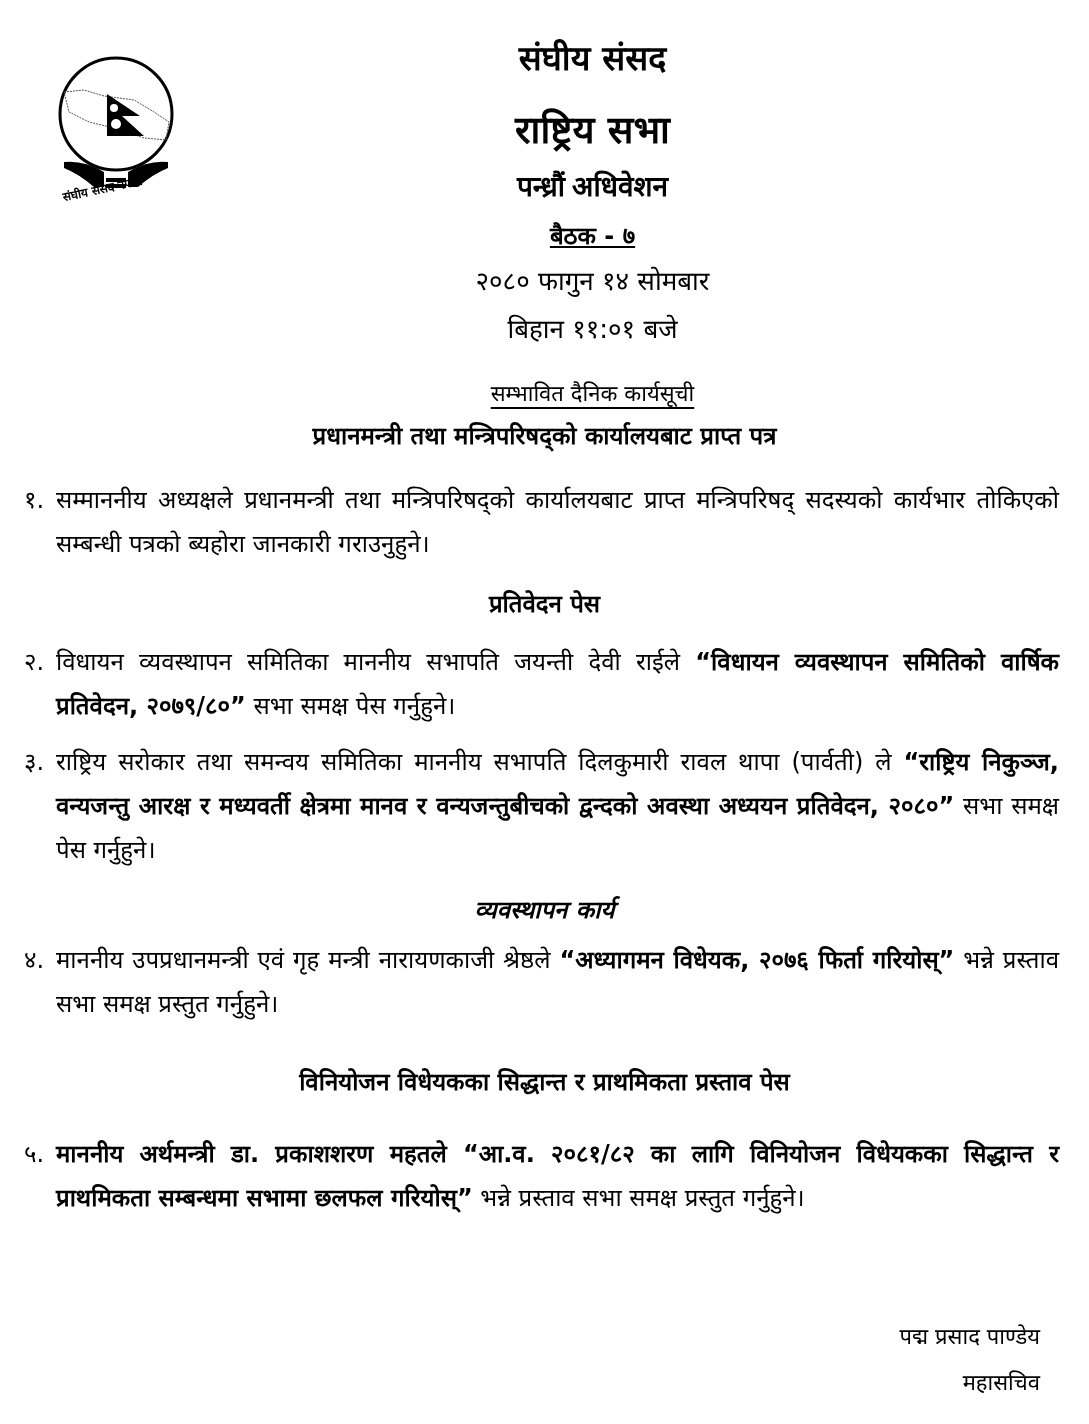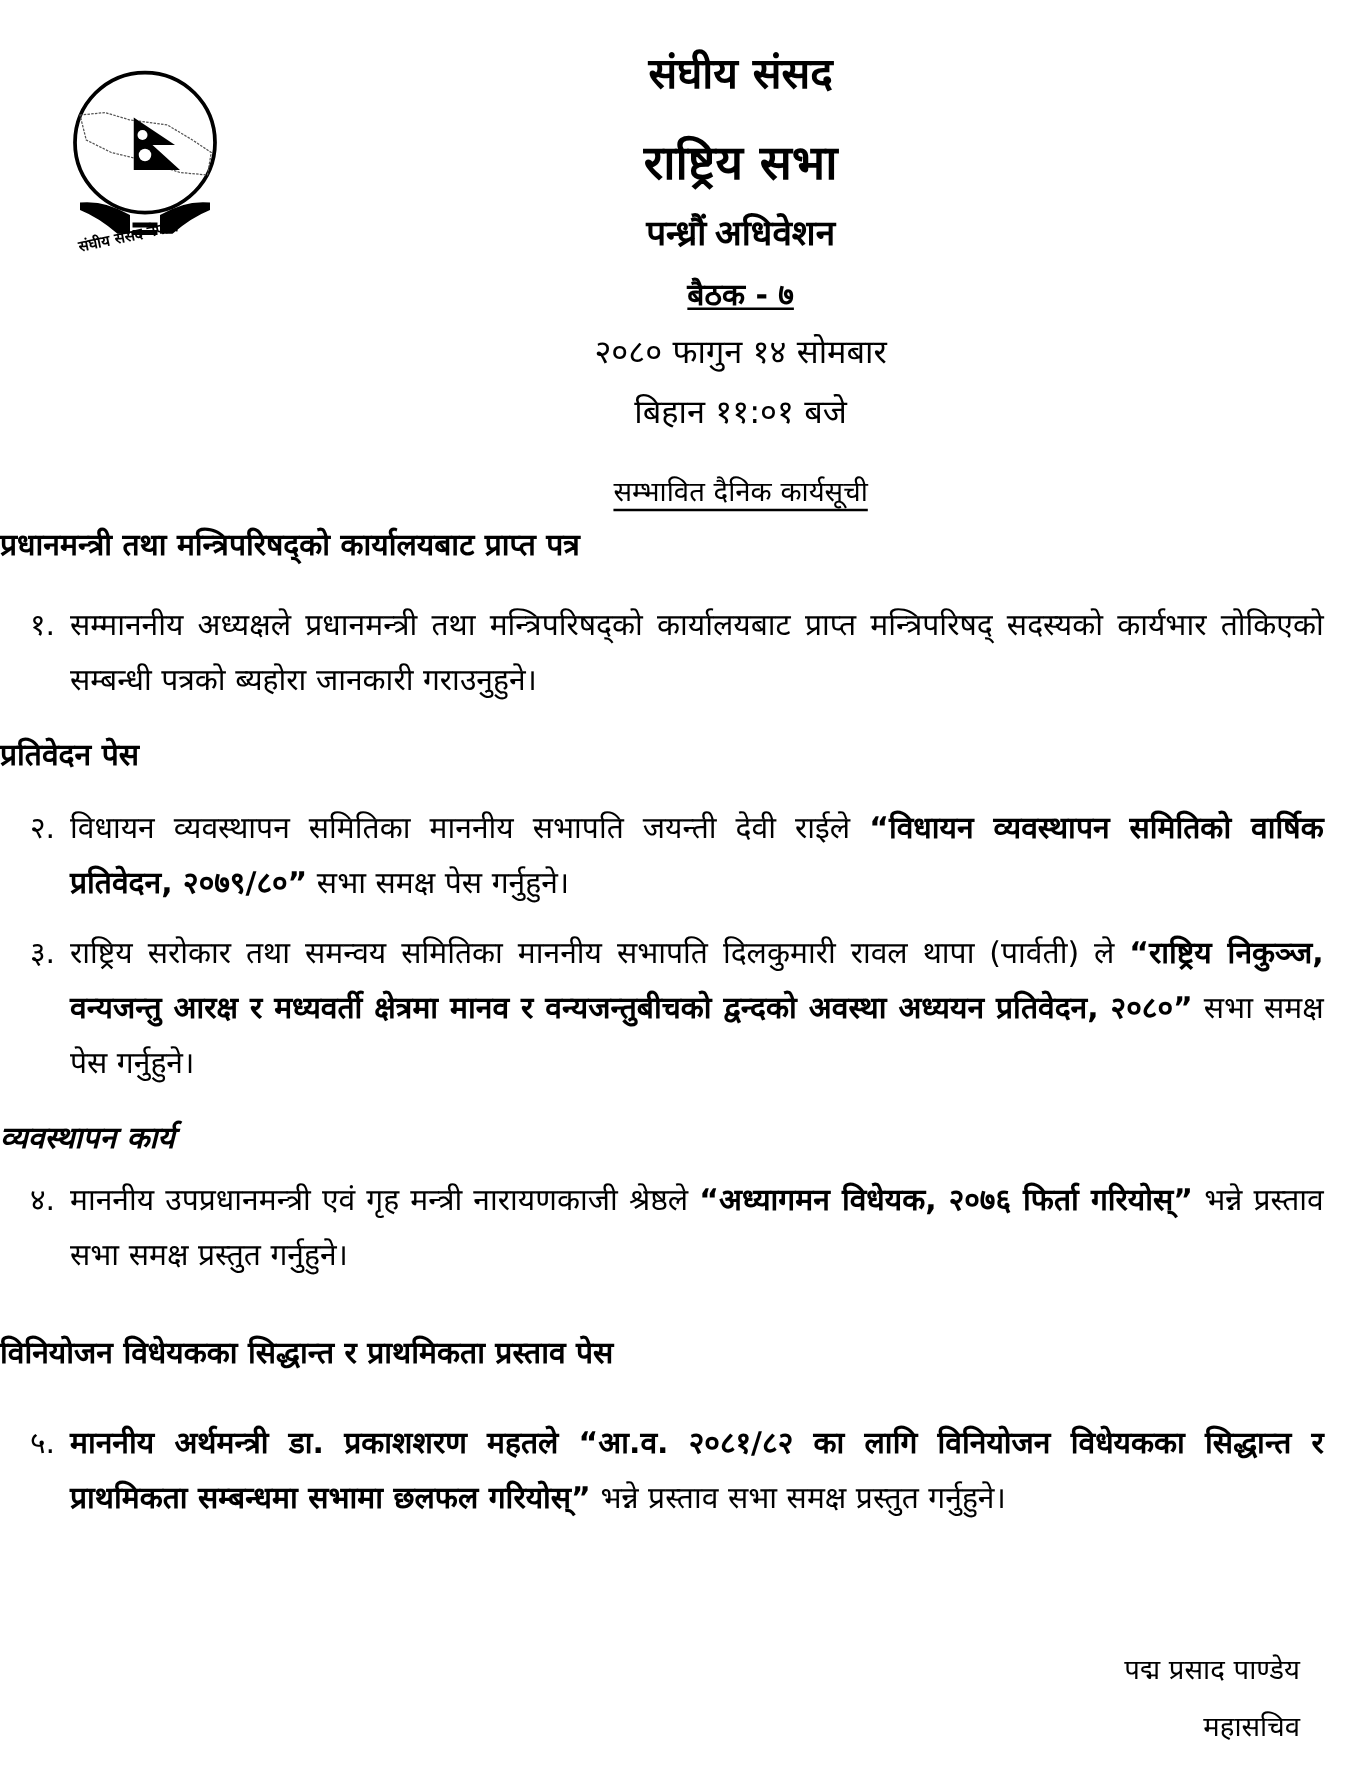--- a/index.html
+++ b/index.html
@@ -10,21 +10,21 @@
   .logo { position: absolute; left: 44px; top: 52px; width: 150px; height: 150px; }
   .hdr { position: absolute; left: 0; width: 1089px; text-align: center; font-weight: bold; padding-left: 48px; }
   .h1 { top: 34px; font-size: 34px; }
   .h2 { top: 102px; font-size: 38px; }
   .h3 { top: 166px; font-size: 28px; font-family: Liberation Serif, serif; }
   .h4 { top: 218px; font-size: 24px; text-decoration: underline; }
   .h5 { top: 262px; font-size: 26px; font-weight: normal; }
   .h6 { top: 310px; font-size: 26px; font-weight: normal; }
   .h7 { top: 377px; font-size: 22px; font-weight: normal; }
   .h7 span { text-decoration: underline; text-underline-offset: 6px; }
-  .sec { position: absolute; left: 0; width: 1089px; text-align: left; font-weight: bold; font-size: 24px; }
+  .sec { position: absolute; left: 0; width: 1089px; text-align: center; font-weight: bold; font-size: 24px; }
   .item { position: absolute; left: 24px; width: 1035px; font-size: 24px; line-height: 44px; }
   .item .num { position: absolute; left: 0; top: 0; }
   .item .body { margin-left: 32px; text-align: justify; text-align-last: left; }
   .item b { font-weight: bold; }
   .sig { position: absolute; left: 820px; width: 220px; text-align: right; font-size: 22px; line-height: 46px; }
 </style>
 </head>
 <body>
 
 <div class="logo">

